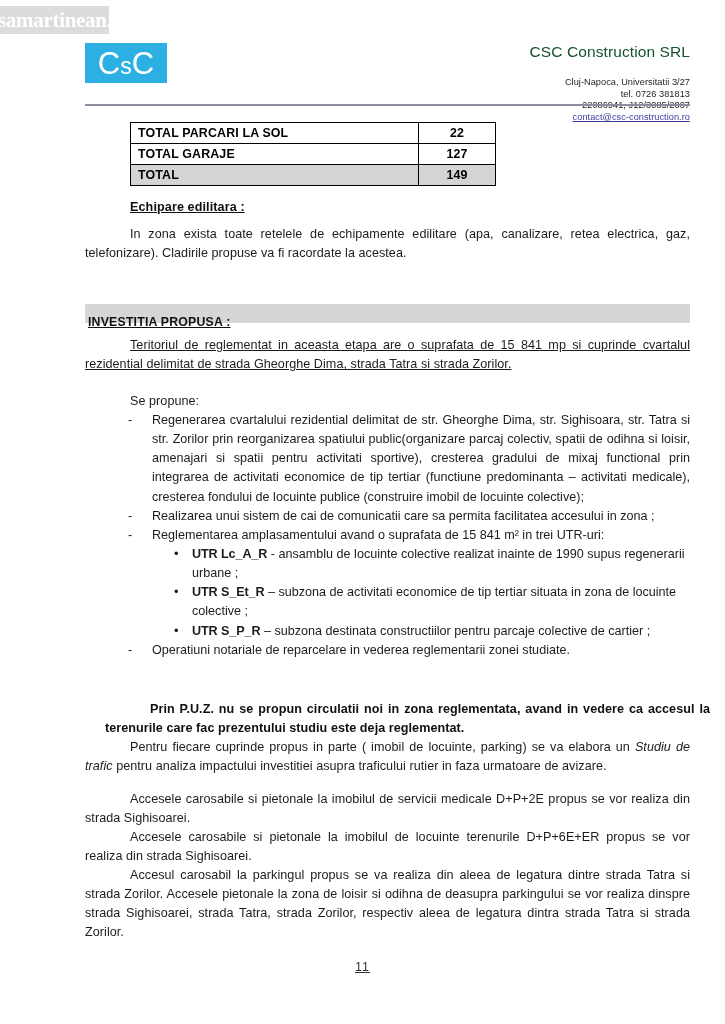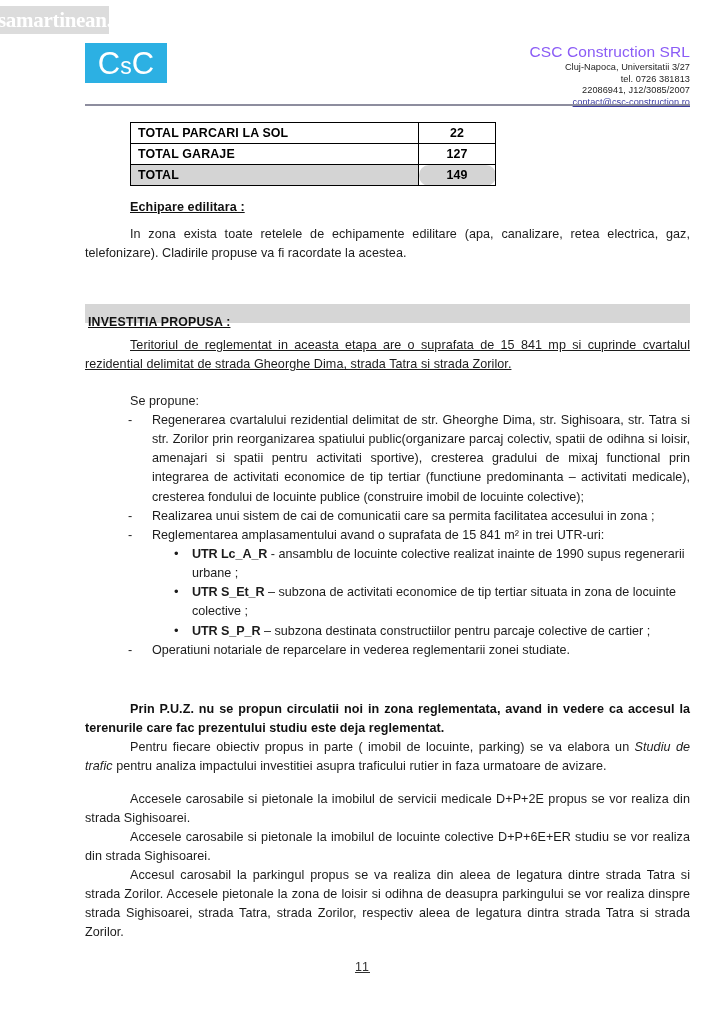--- a/index.html
+++ b/index.html
@@ -72,23 +72,23 @@
 
   .company {
     position: absolute;
     right: 0;
     top: 0;
     text-align: right;
     line-height: 1.25;
   }
   .company-name {
     font-size: 15.5px;
-    color: #8b5cf6;
+    color: #14532d;
     letter-spacing: 0.1px;
-    margin-bottom: 1px;
+    margin-bottom: 16px;
   }
   .company-line {
     font-size: 9.2px;
     color: #1d1d1d;
     letter-spacing: 0.05px;
   }
   .company-mail {
     font-size: 9.2px;
     color: #3b3b9e;
     text-decoration: underline;
@@ -118,21 +118,20 @@
     padding: 0 0 0 7px;
     font-size: 12.4px;
     font-weight: 700;
     letter-spacing: 0.15px;
     color: #000000;
   }
   .tbl td.num {
     width: 76px;
     text-align: center;
     padding: 0;
-    border-radius: 10px;
   }
   .tbl tr.shaded td {
     background: #d4d4d4;
   }
 
   
   .txt {
     position: absolute;
     left: 85px;
     width: 605px;
@@ -308,23 +307,23 @@
           <b class="utr">UTR S_P_R</b><span> – subzona destinata constructiilor pentru parcaje colective de cartier ;</span>
         </li>
       </ul>
     </li>
     <li>
       <span class="marker">-</span>
       <span>Operatiuni notariale de reparcelare in vederea reglementarii zonei studiate.</span>
     </li>
   </ul>
 
-  <div class="txt just ind bold-para" style="top:700px;">Prin P.U.Z. nu se propun circulatii noi in zona reglementata, avand in vedere ca accesul la terenurile care fac prezentului studiu este deja reglementat.</div>
-
-  <div class="txt just ind" style="top:738px;"><span>Pentru fiecare obiectiv propus in parte ( imobil de locuinte, parking) se va elabora un </span><i class="ital">Studiu de trafic</i><span> pentru  analiza impactului investitiei asupra traficului rutier in faza urmatoare de avizare.</span></div>
+  <div class="txt just ind bold-para" style="top:700px;margin-left:20px;">Prin P.U.Z. nu se propun circulatii noi in zona reglementata, avand in vedere ca accesul la terenurile care fac prezentului studiu este deja reglementat.</div>
+
+  <div class="txt just ind" style="top:738px;"><span>Pentru fiecare cuprinde propus in parte ( imobil de locuinte, parking) se va elabora un </span><i class="ital">Studiu de trafic</i><span> pentru  analiza impactului investitiei asupra traficului rutier in faza urmatoare de avizare.</span></div>
 
   <div class="txt just ind" style="top:790px;">Accesele carosabile si pietonale la imobilul de servicii medicale D+P+2E propus se vor realiza din strada Sighisoarei.</div>
-  <div class="txt just ind" style="top:828px;">Accesele carosabile si pietonale la imobilul de locuinte colective D+P+6E+ER studiu se vor realiza din strada Sighisoarei.</div>
+  <div class="txt just ind" style="top:828px;">Accesele carosabile si pietonale la imobilul de locuinte terenurile D+P+6E+ER propus se vor realiza din strada Sighisoarei.</div>
   <div class="txt just ind" style="top:866px;">Accesul carosabil la parkingul propus se va realiza din aleea de legatura dintre strada Tatra si strada Zorilor. Accesele pietonale la zona de loisir si odihna de deasupra parkingului  se vor realiza dinspre strada Sighisoarei, strada Tatra, strada Zorilor, respectiv aleea de legatura dintra strada  Tatra si strada Zorilor.</div>
 
   <div class="pageno">11</div>
 
 </div>
 
 </body></html>

